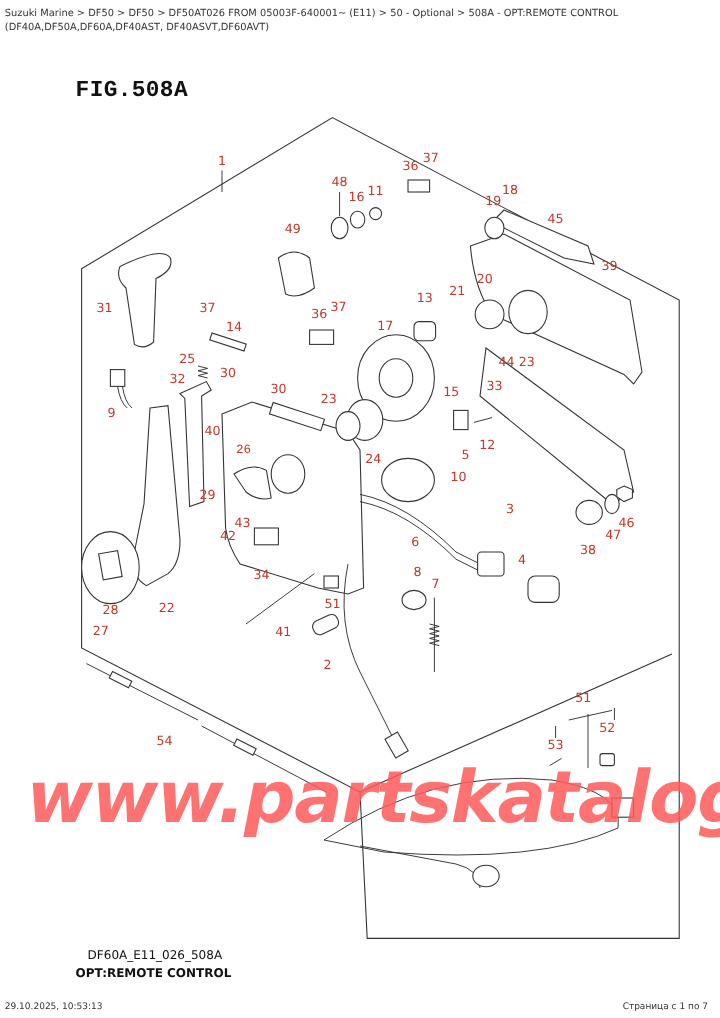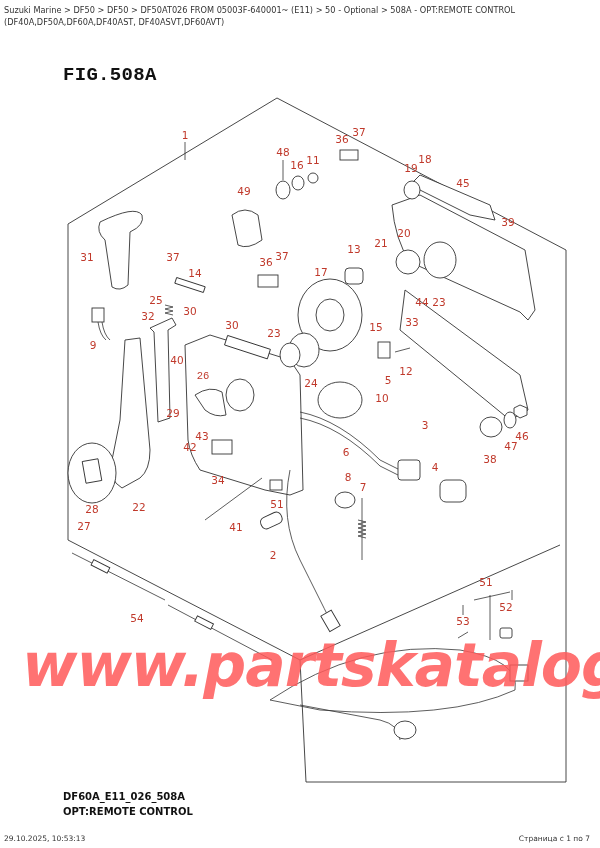--- a/index.html
+++ b/index.html
@@ -2,21 +2,21 @@
 <html><head>
 <meta charset="utf-8">
 <style>
   html, body { margin:0; padding:0; background:#ffffff; }
   body { width:600px; height:848px; position:relative; overflow:hidden; font-family:"DejaVu Sans", sans-serif; color:#222; }
   .breadcrumb { position:absolute; left:4px; top:4px; width:590px; font-size:8.2px; line-height:12px; color:#333; }
   .fig-title { position:absolute; left:63px; top:64px; font-size:19px; font-weight:bold; color:#111; letter-spacing:0.3px;font-family:Liberation Mono, monospace; }
   .diagram { position:absolute; left:0; top:0; width:600px; height:848px; }
   .lbl { position:absolute; font-size:10.5px; color:#c0392b; font-family:"DejaVu Sans", sans-serif; line-height:1; transform:translate(-50%,-50%); white-space:nowrap; }
   .watermark { position:absolute; left:22px; top:630px; font-size:60px; font-weight:bold; font-style:italic; color:#ff5a5a; opacity:0.85; letter-spacing:-1px; font-family:"DejaVu Sans", sans-serif; white-space:nowrap; }
-  .code { position:absolute; left:63px; top:791px; font-size:10px; font-weight:bold; color:#111; }
+  .code { position:absolute; left:73px; top:791px; font-size:10px; font-weight:normal; color:#111; }
   .subtitle { position:absolute; left:63px; top:806px; font-size:10px; font-weight:bold; color:#111; }
   .footer-left { position:absolute; left:4px; top:834px; font-size:7.5px; color:#333; }
   .footer-right { position:absolute; right:10px; top:834px; font-size:7.5px; color:#333; }
   svg .ln { stroke:#333; stroke-width:0.8; fill:none; }
   svg .part { stroke:#333; stroke-width:0.9; fill:#fff; }
   svg .frame { stroke:#333; stroke-width:0.9; fill:none; }
 </style>
 </head>
 <body>
 

